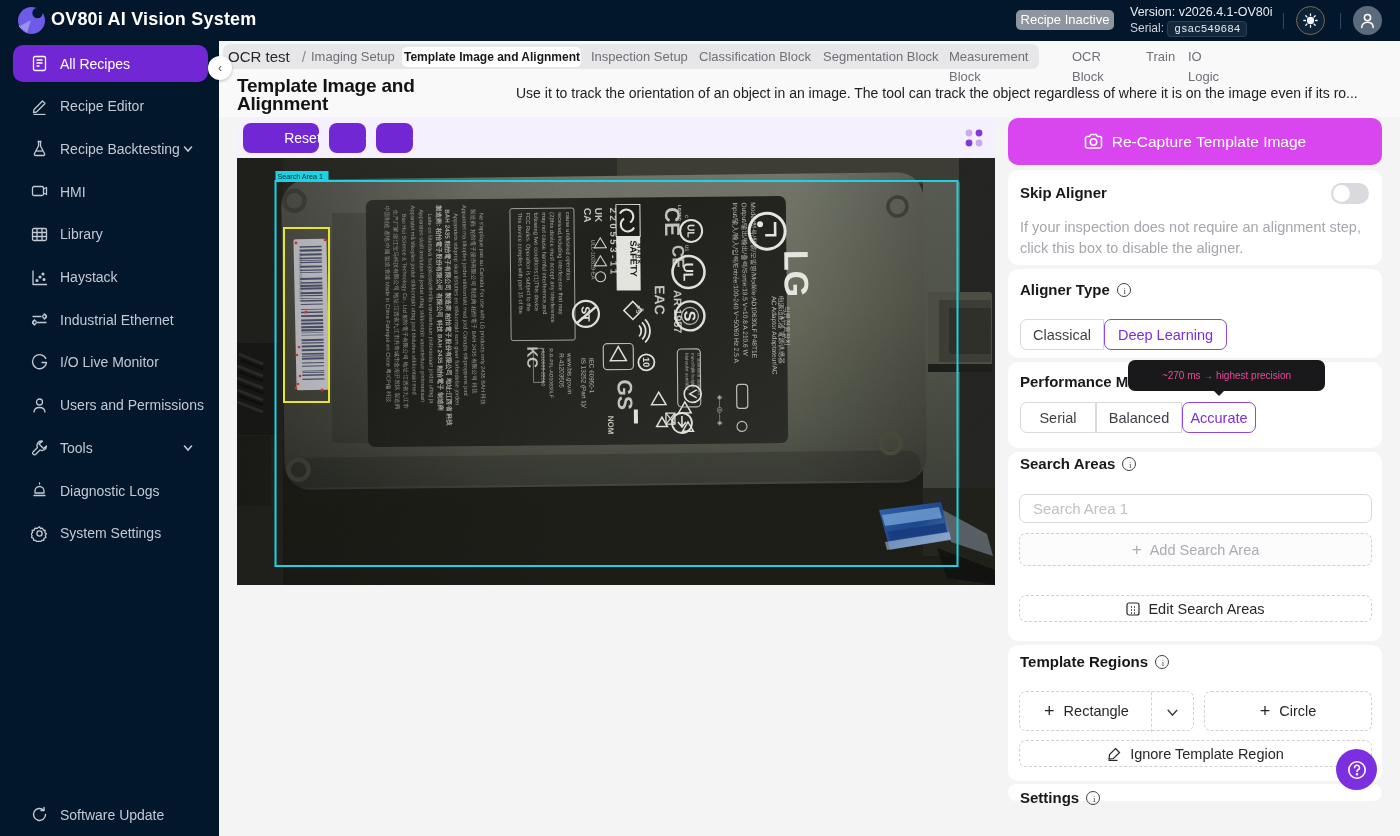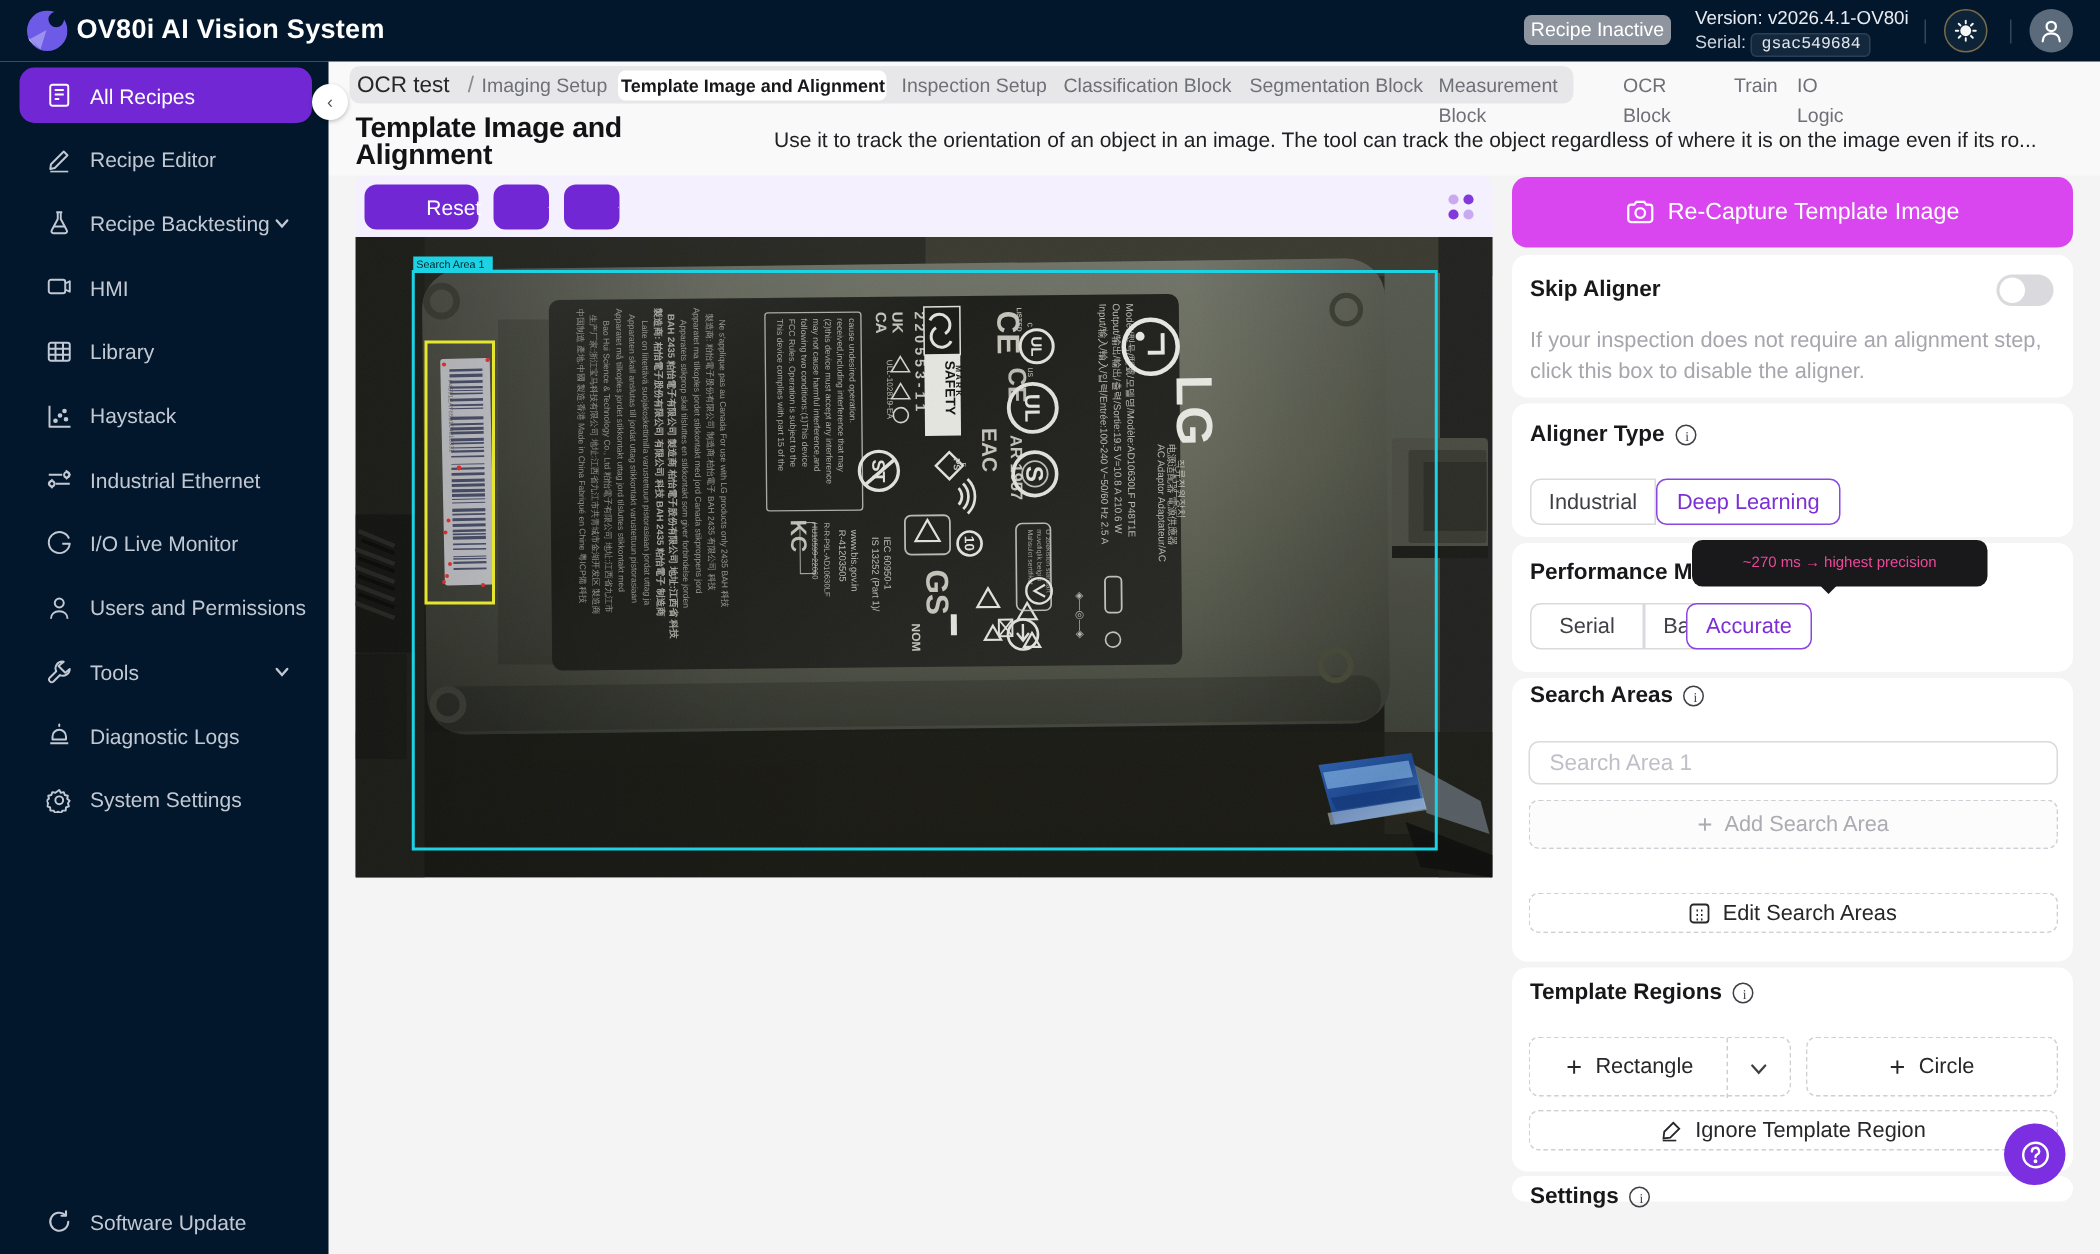--- a/index.html
+++ b/index.html
@@ -20,21 +20,21 @@
   
   .navitem { position:absolute; left:13px; width:195px; height:37px; color:#c3c9d4; font-size:14px; display:flex; align-items:center; white-space:nowrap; }
   .navitem .ic { width:17px; height:17px; margin-left:18px; margin-right:12px; flex:none; }
   .navitem.active { background:#7227d4; border-radius:10px; color:#fff; }
   .navitem .chev { position:absolute; right:14px; top:13px; }
   .collapse { position:absolute; left:208px; top:56px; width:24px; height:24px; background:#fff; border-radius:50%; box-shadow:0 1px 3px rgba(0,0,0,.25); z-index:40; color:#555; font-size:12px; text-align:center; line-height:24px; }
 
   
   .content { position:absolute; left:219px; top:41px; width:1181px; height:795px; background:#f4f4f5; }
   .topband { position:absolute; left:0; top:0; width:1181px; height:76px; background:#f9f9fa; }
-  .tabstrip { position:absolute; left:14px; top:3px; width:816px; height:25px; background:#e7e7e9; border-radius:7px; }
+  .tabstrip { position:absolute; left:4px; top:3px; width:816px; height:25px; background:#e7e7e9; border-radius:7px; }
   .crumb { position:absolute; left:5px; top:4px; font-size:15px; color:#27272a; }
   .crumb .sl { color:#8a8a93; margin-left:8px; }
   .tab { position:absolute; top:2.5px; height:20px; line-height:20px; font-size:13px; color:#6f6f78; }
   .tab.active { color:#18181b; font-weight:bold; font-size:12px; }
   .tabbox { position:absolute; left:179px; top:2.5px; width:179px; height:20px; background:#fff; border-radius:5px; }
   h1 { position:absolute; left:18px; top:36px; font-size:19px; line-height:17.5px; color:#131316; width:205px; font-weight:bold; letter-spacing:-0.2px; }
   .desc { position:absolute; left:297px; top:44px; white-space:nowrap; font-size:14px; color:#202124; }
   .toolbar { position:absolute; left:18px; top:76px; width:758px; height:41px; background:#f5f0fd; border-radius:8px 8px 0 0; }
   .pbtn { position:absolute; top:6px; height:30px; background:#7227d4; border-radius:8px; color:#fff; font-size:14px; display:flex; align-items:center; justify-content:center;padding-left:36px; }
   .dots4 { position:absolute; right:12px; top:12px; width:18px; height:18px; }
@@ -493,29 +493,29 @@
 
   <div class="card" style="top:129px; height:95px;"></div>
   <div class="hdr" style="position:absolute; left:801px; top:143px;">Skip Aligner</div>
   <div style="position:absolute; left:1112px; top:142px; width:38px; height:21px; background:#d9d9de; border-radius:11px;">
       <div style="position:absolute; left:2px; top:2px; width:17px; height:17px; background:#fff; border-radius:50%;"></div>
     </div>
   <div class="gray" style="position:absolute; left:801px; top:176px; width:345px;">If your inspection does not require an alignment step, click this box to disable the aligner.</div>
 
   <div class="card" style="top:228px; height:89px;"></div>
   <div class="hdr" style="position:absolute; left:801px; top:240px;">Aligner Type <span class="info"></span></div>
-  <div class="seg" style="left:801px; top:278px; width:84px; border-radius:7px 0 0 7px;">Industrial</div>
+  <div class="seg" style="left:801px; top:278px; width:84px; border-radius:7px 0 0 7px;">Classical</div>
   <div class="seg sel" style="left:885px; top:278px; width:123px;">Deep Learning</div>
 
   <div class="card" style="top:321px; height:86px;"></div>
   <div class="hdr" style="position:absolute; left:801px; top:332px;">Performance Mode <span class="info"></span></div>
   <div class="tooltip" style="left:909px; top:319px; width:197px; height:31px;">~270 ms → highest precision<div style="position:absolute; left:84px; top:29px; width:0; height:0; border-left:7px solid transparent; border-right:7px solid transparent; border-top:7px solid #19191c;"></div></div>
   <div class="seg" style="left:801px; top:361px; width:76px; border-radius:7px 0 0 7px;">Serial</div>
   <div class="seg" style="left:877px; top:361px; width:86px;">Balanced</div>
-  <div class="seg sel" style="left:905px; top:361px; width:84px;">Accurate</div>
+  <div class="seg sel" style="left:963px; top:361px; width:74px;">Accurate</div>
 
   <div class="card" style="top:411px; height:189px;"></div>
   <div class="hdr" style="position:absolute; left:801px; top:414px;">Search Areas <span class="info"></span></div>
   <div style="position:absolute; left:800px; top:453px; width:353px; height:29px; border:1px solid #d9d9de; border-radius:7px; background:#fff; color:#bfbfc7; font-size:15px; line-height:27px; padding-left:13px;">Search Area 1</div>
   <div class="dashed" style="left:800px; top:492px; width:353px; height:33px; color:#ababb2; background:#fcfcfd;"><span style="font-size:17px; margin-right:8px; color:#ababb2;">+</span>Add Search Area</div>
   <div class="dashed" style="left:800px; top:554px; width:353px; height:27px;"><svg width="14" height="14" viewBox="0 0 14 14" fill="none" stroke="#27272a" stroke-width="1.2" style="margin-right:8px;">
         <rect x="1" y="1" width="12" height="12" rx="2"></rect>
         <path d="M5 5 h1 M8 5 h1 M5 8 h1 M8 8 h1 M5 11 h1 M8 11 h1" stroke-width="1.4"></path>
       </svg>Edit Search Areas</div>
 

